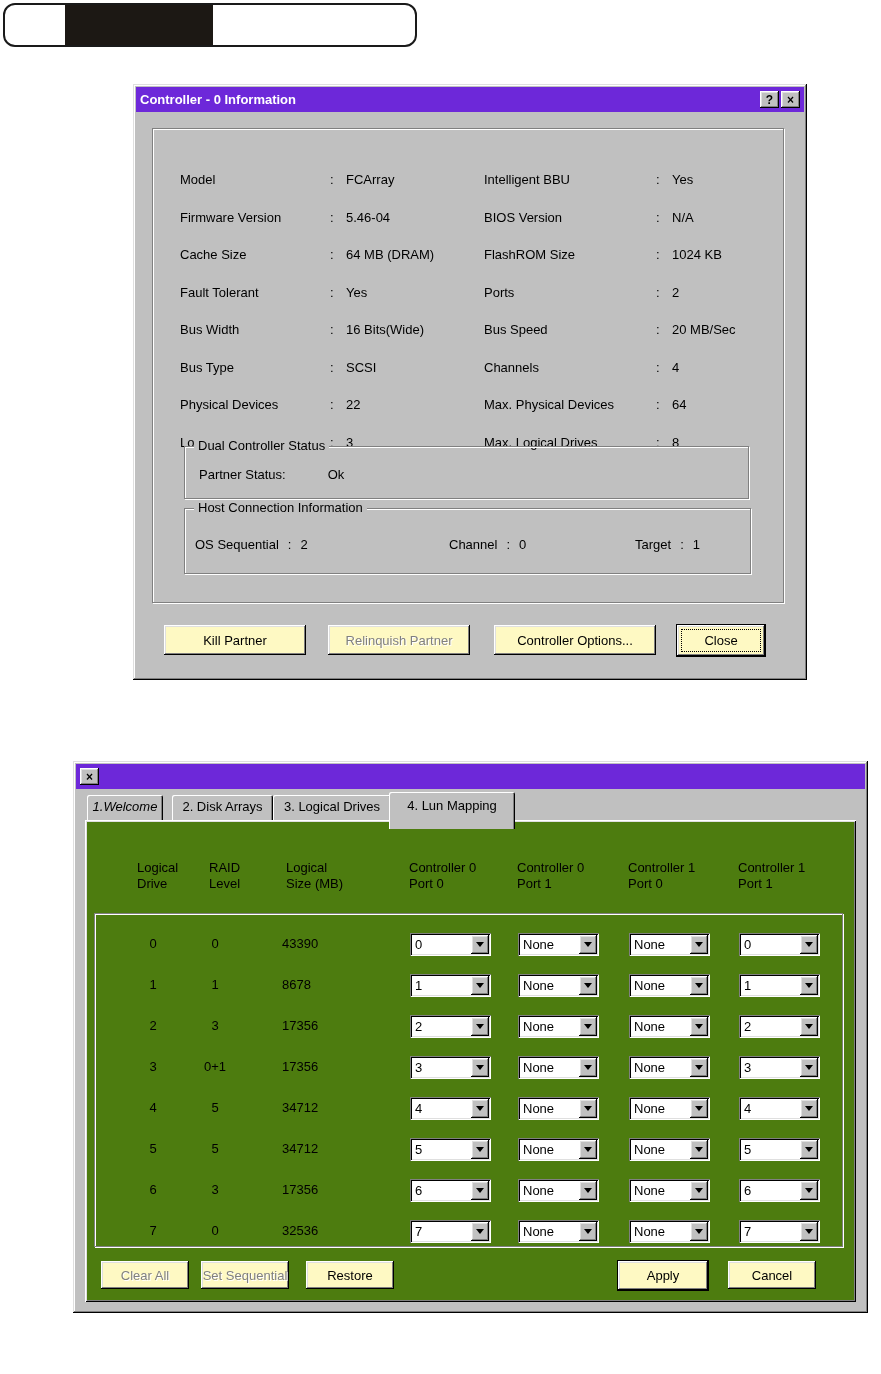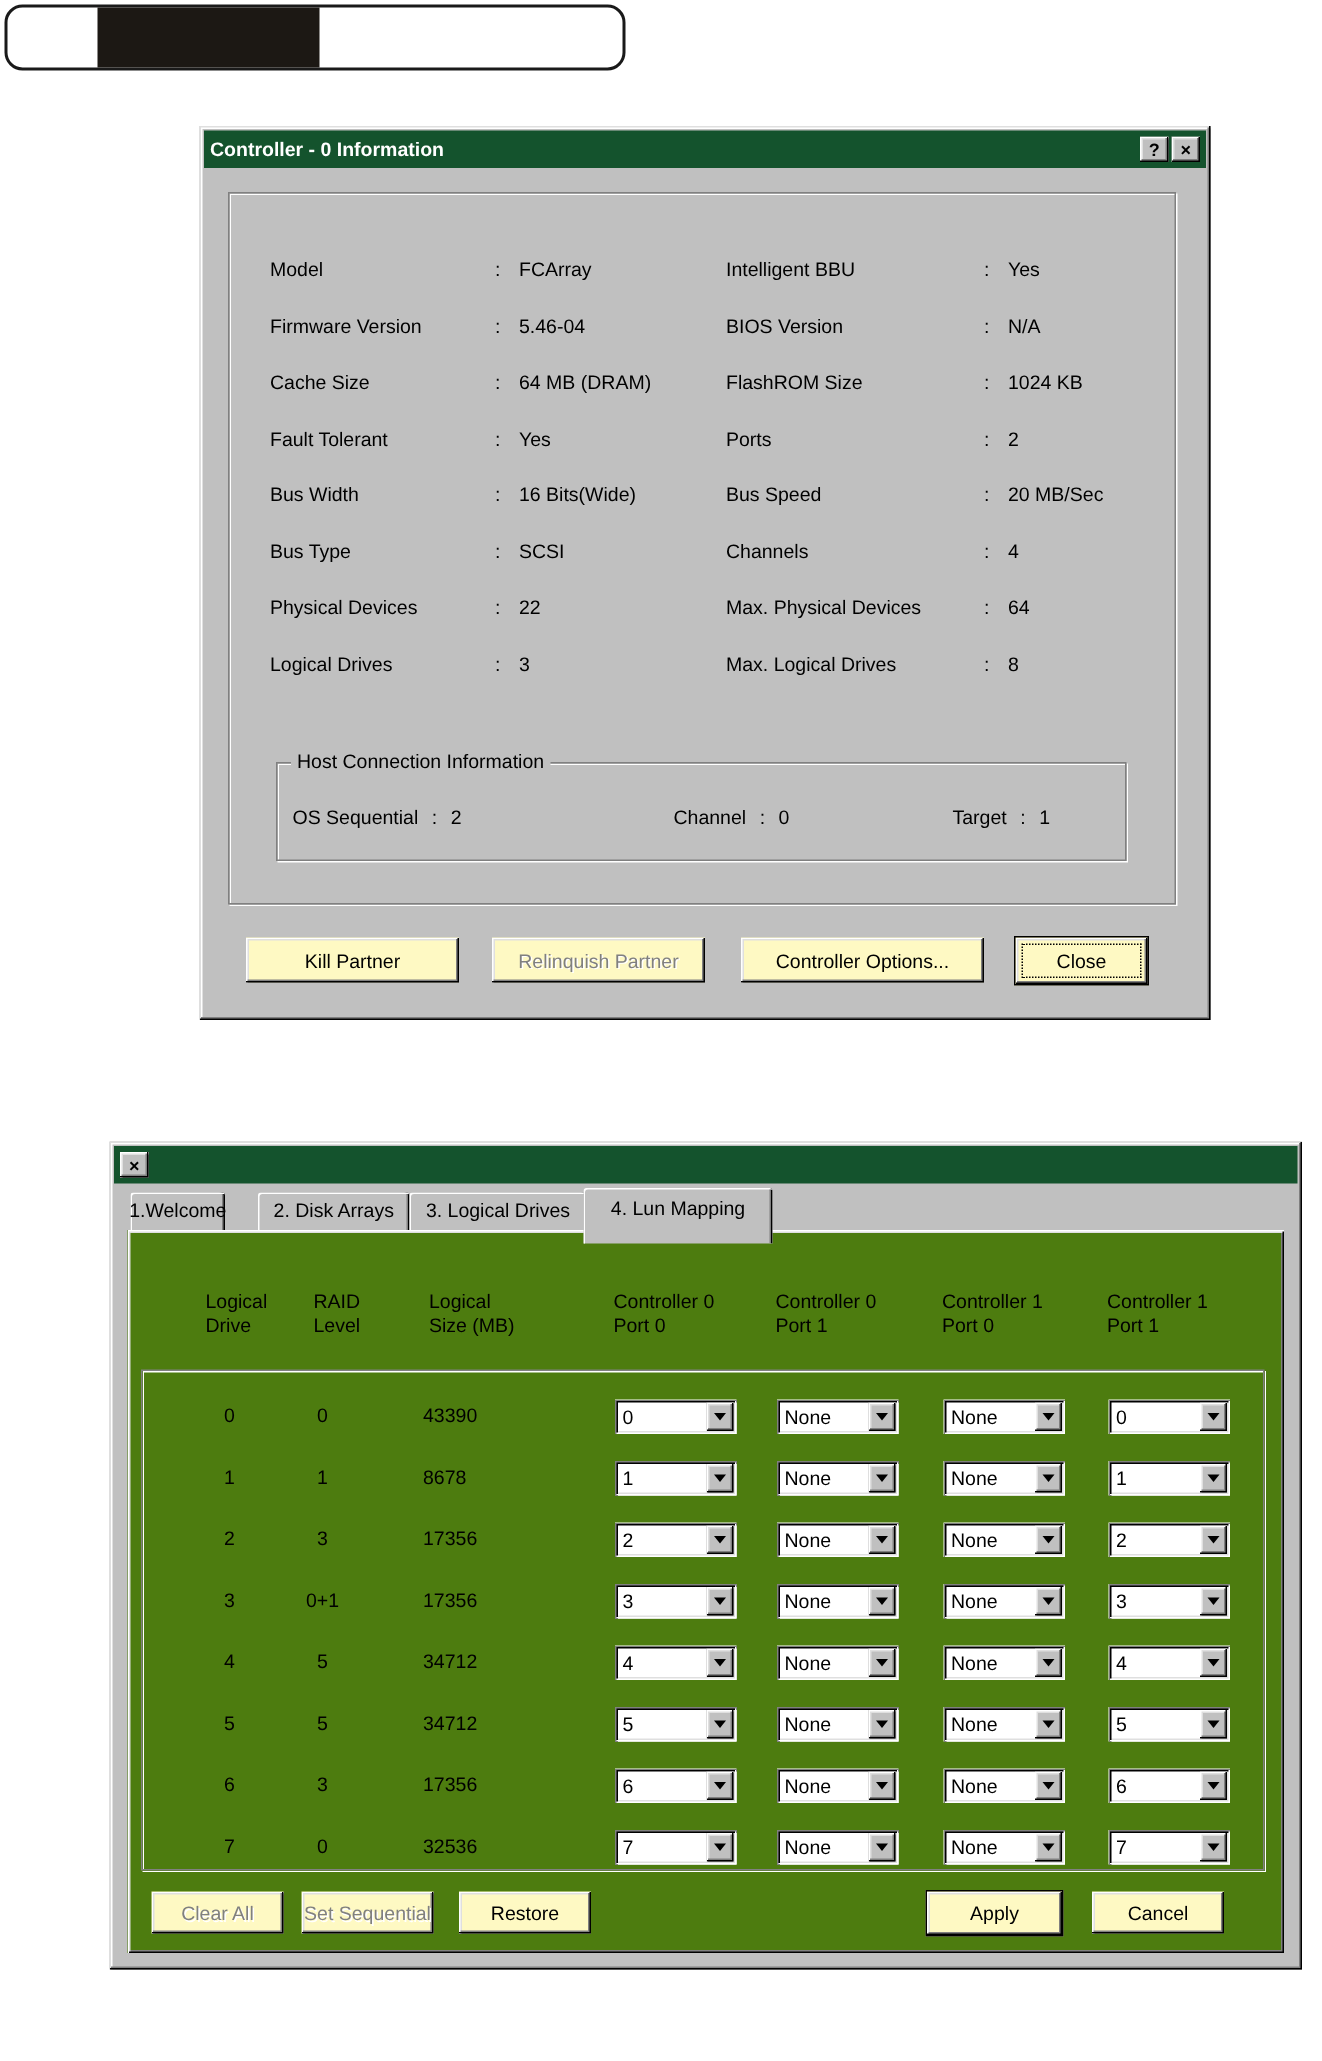--- a/index.html
+++ b/index.html
@@ -7,21 +7,21 @@
           font-family:"Liberation Sans",sans-serif;font-size:13px;color:#000;}
 
   
   .banner{position:absolute;left:3px;top:3px;width:410px;height:40px;border:2px solid #1a1a1a;
           border-radius:12px;overflow:hidden;background:#fff;}
   .banner-block{position:absolute;left:60px;top:-2px;bottom:-2px;width:148px;background:#1c1814;}
 
   
   .win{position:absolute;background:#c0c0c0;
        box-shadow:inset -1px -1px 0 #000,inset 1px 1px 0 #dfdfdf,inset -2px -2px 0 #808080,inset 2px 2px 0 #fff;}
-  .titlebar{position:absolute;left:3px;right:3px;top:3px;height:25px;background:#14532d;
+  .titlebar{position:absolute;left:3px;right:3px;top:3px;height:25px;background:#6d28d9;
             display:flex;align-items:center;padding:0 4px;gap:2px;}
   .titlebar .t{flex:1;color:#fff;font-weight:bold;font-size:13px;letter-spacing:0;white-space:nowrap;overflow:hidden;}
   .tb-btn{width:19px;height:17px;background:#c0c0c0;display:flex;align-items:center;justify-content:center;
           font-size:12px;font-weight:bold;color:#000;
           box-shadow:inset -1px -1px 0 #000,inset 1px 1px 0 #fff,inset -2px -2px 0 #808080,inset 2px 2px 0 #dfdfdf;}
   .raised{background:#c0c0c0;
           box-shadow:inset -1px -1px 0 #000,inset 1px 1px 0 #fff,inset -2px -2px 0 #808080,inset 2px 2px 0 #dfdfdf;}
   .btn{position:absolute;display:flex;align-items:center;justify-content:center;font-size:13px;background:#fef9c3;
        box-shadow:inset -1px -1px 0 #000,inset 1px 1px 0 #fff,inset -2px -2px 0 #808080,inset 2px 2px 0 #dfdfdf;}
   .btn.default{border:1px solid #000;}
@@ -132,20 +132,27 @@
         <span>:</span>
         <span>64</span>
       <span>Logical Drives</span>
         <span>:</span>
         <span>3</span>
       <span>Max. Logical Drives</span>
         <span>:</span>
         <span>8</span>
     </div>
 
+    <div class="groupbox" id="grp-dual">
+      <span class="legend">Dual Controller Status</span>
+      <div class="content">
+        <span>Partner  Status:</span>
+        <span class="val">Ok</span>
+      </div>
+    </div>
 
     <div class="groupbox" id="grp-host">
       <span class="legend">Host Connection Information</span>
       <div class="host-field" style="left:10px;">
         <span>OS Sequential</span>
         <span>:</span>
         <span>2</span>
       </div>
       <div class="host-field" style="left:264px;">
         <span>Channel</span>
@@ -174,21 +181,21 @@
     </div>
   </div>
 
   <div class="win" id="dlg2">
     <div class="titlebar">
       <span class="tb-btn">
           <span>×</span>
         </span>
     </div>
 
-    <div class="tab" style="left:14px;width:63px;">
+    <div class="tab" style="left:14px;width:76px;font-style:italic;">
       <span>1.Welcome</span>
     </div>
     <div class="tab" style="left:99px;width:101px;">
       <span>2. Disk Arrays</span>
     </div>
     <div class="tab" style="left:200px;width:118px;">
       <span>3. Logical Drives</span>
     </div>
     <div class="tab active" style="left:316px;width:126px;">
       <span>4. Lun Mapping</span>

